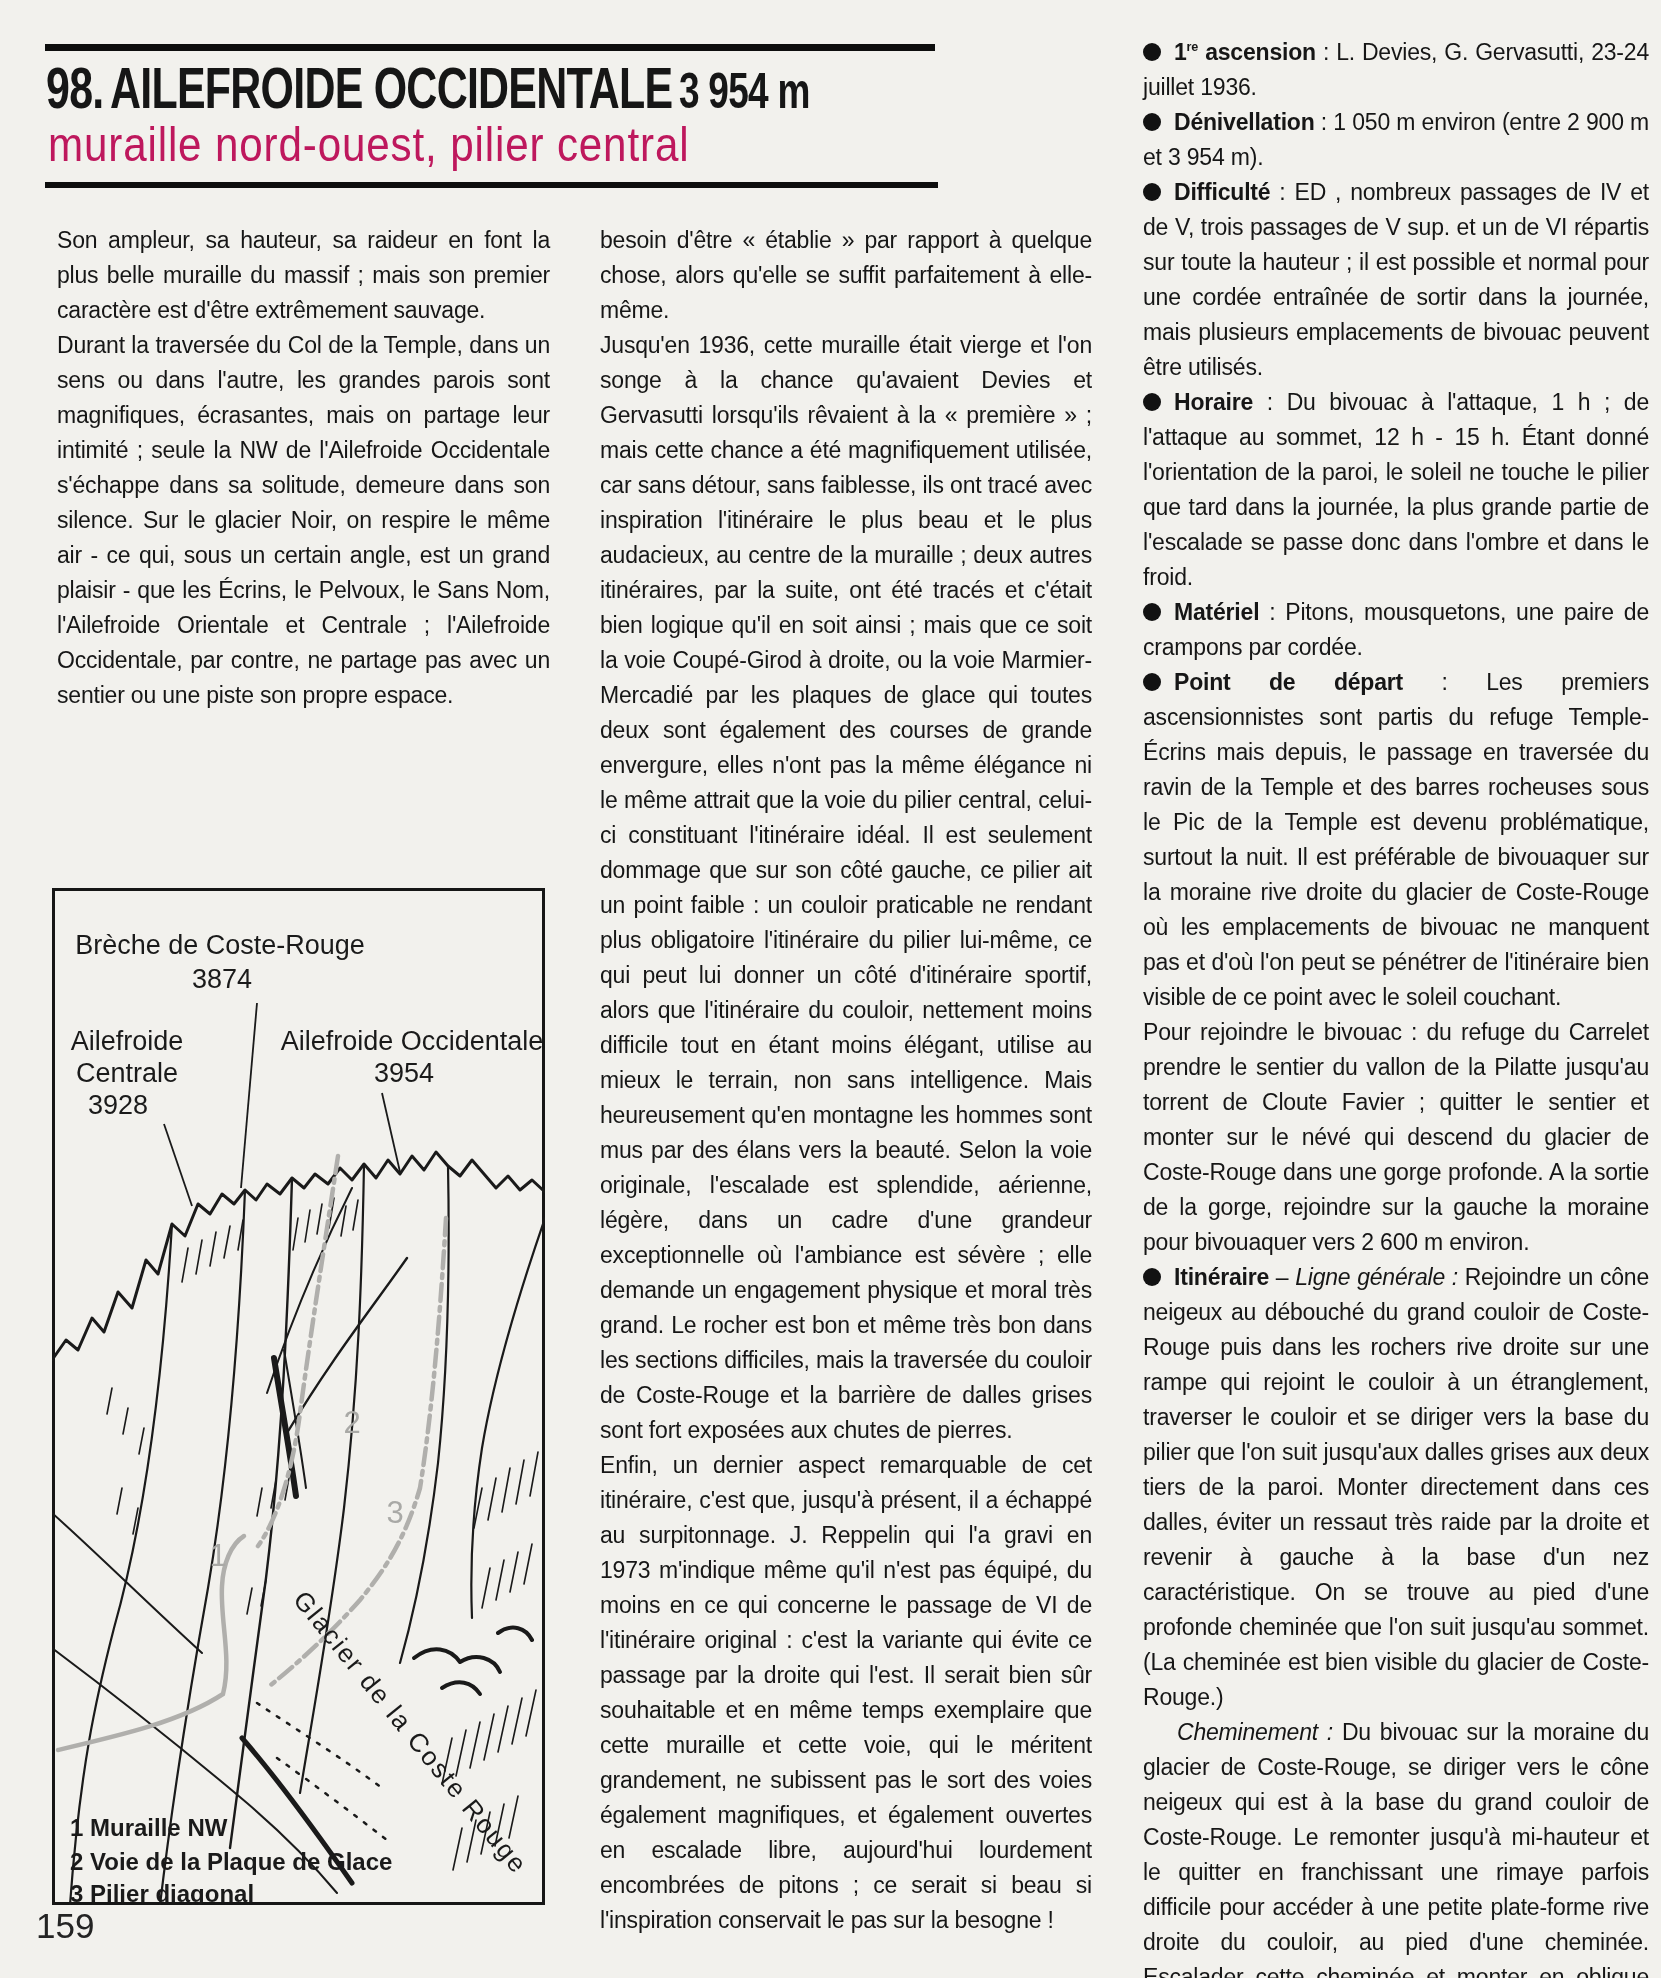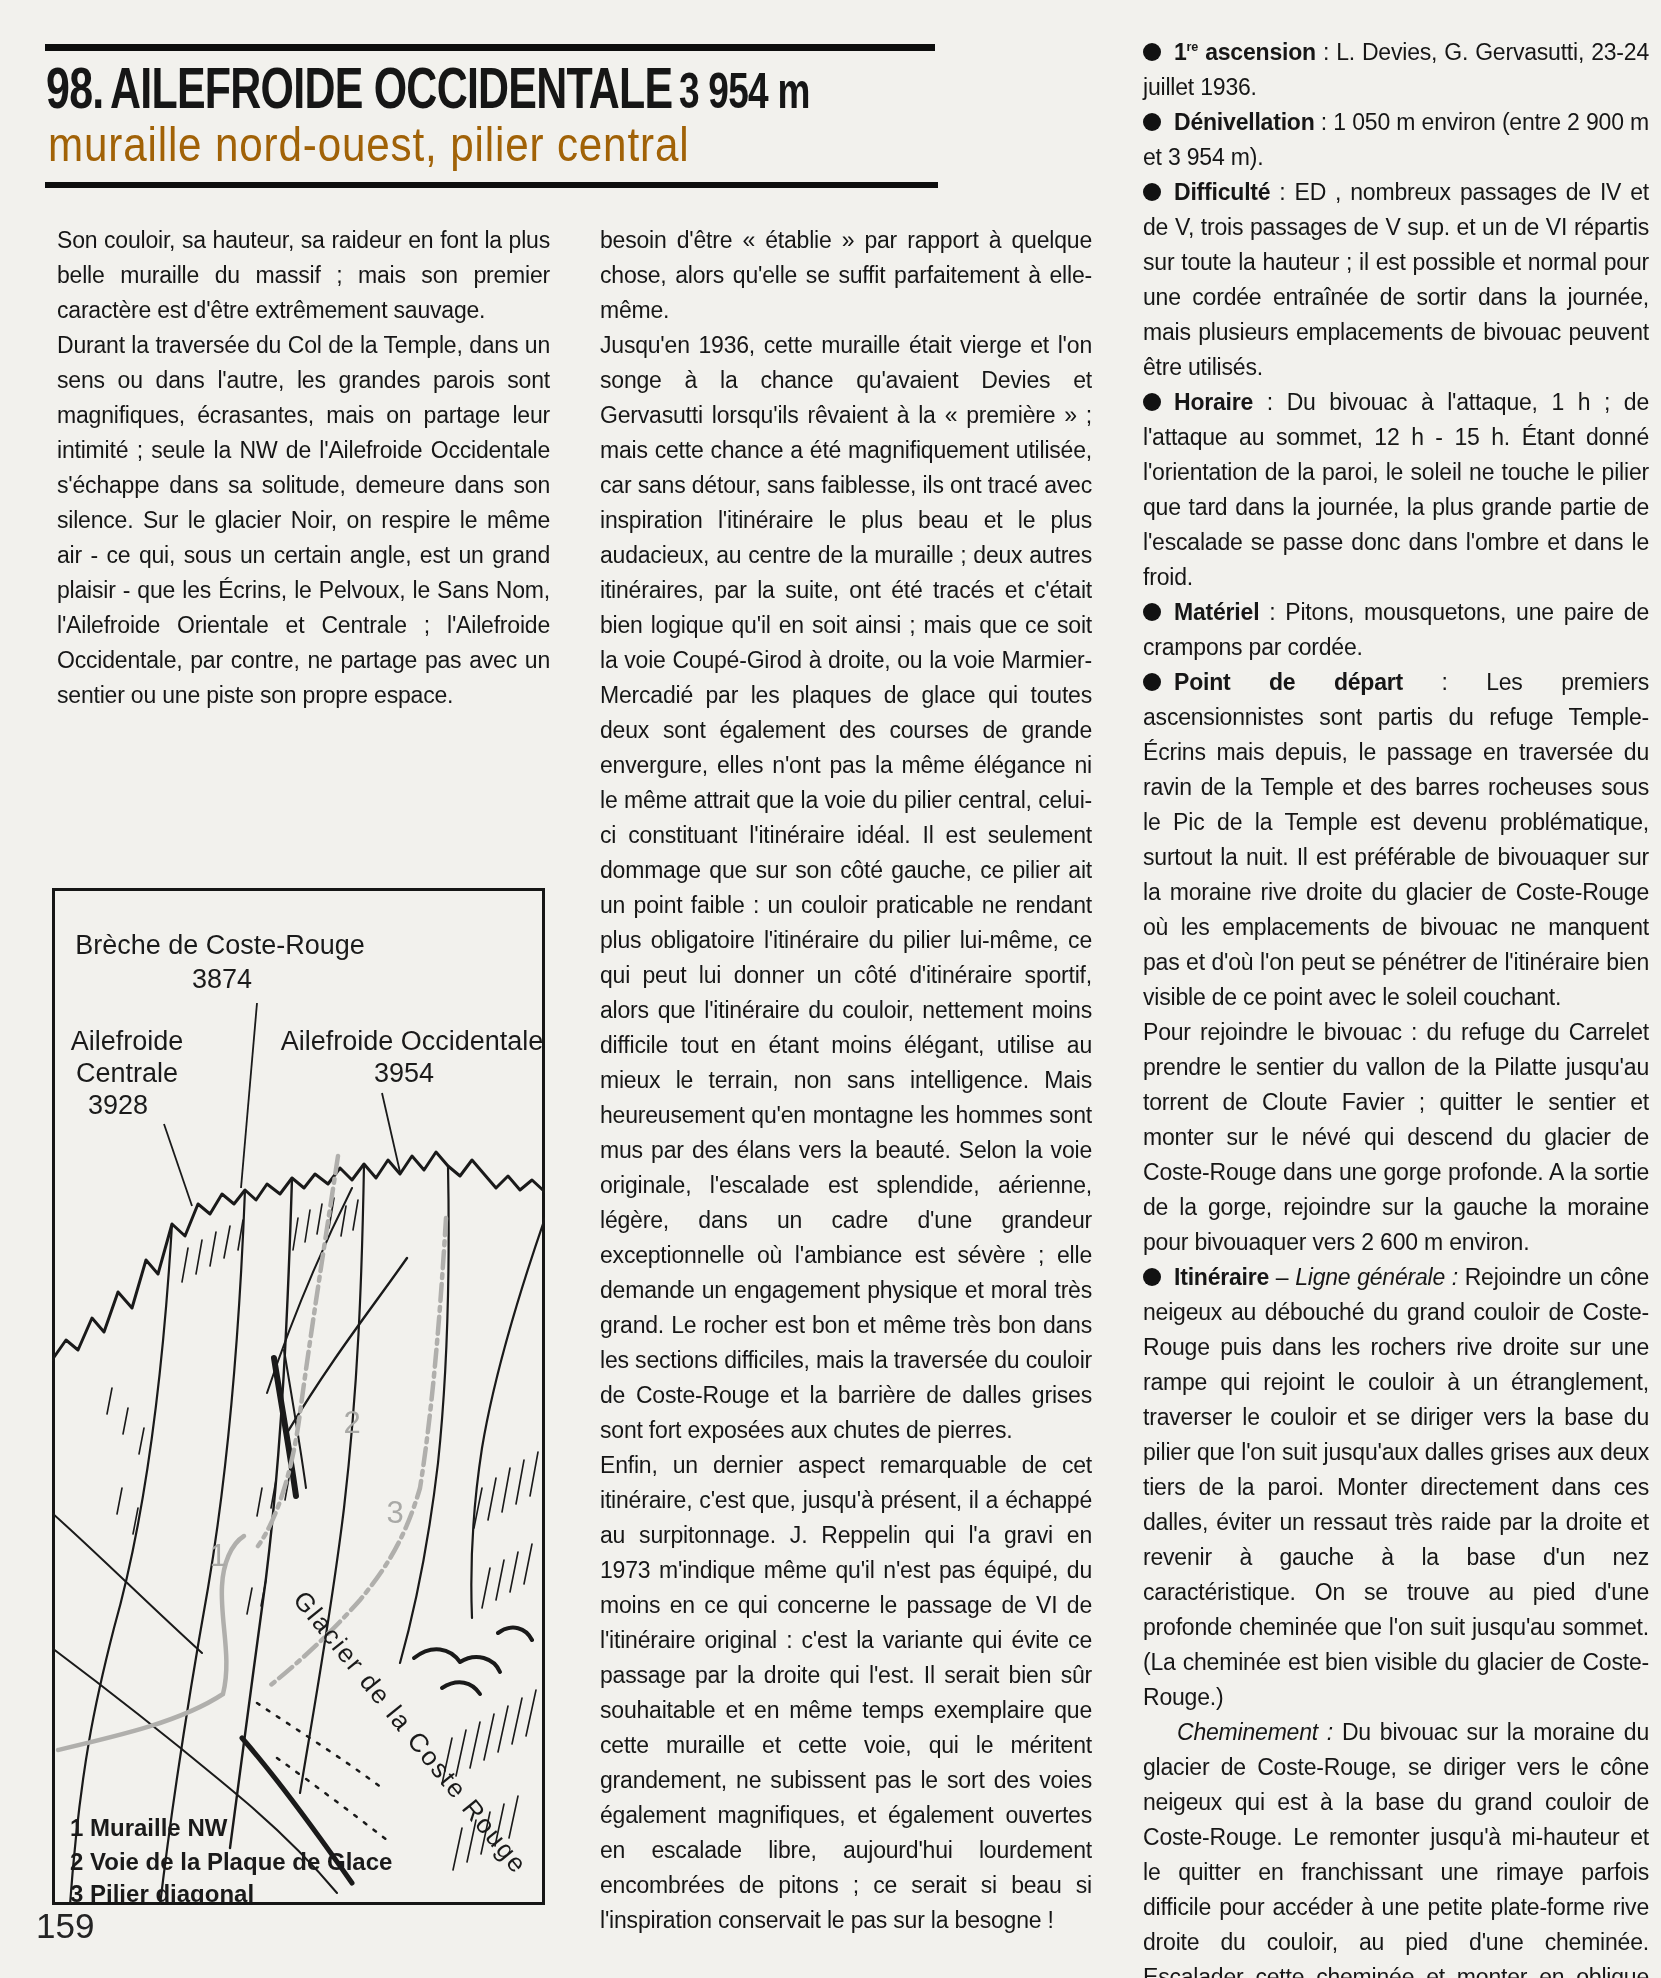--- a/index.html
+++ b/index.html
@@ -11,21 +11,21 @@
   }
   .rule { position:absolute; background:#0e0e0e; }
   .rule-top    { left:45px; top:44px;  width:890px; height:7px; }
   .rule-bottom { left:45px; top:182px; width:893px; height:6px; }
 
   .title-line { position:absolute; left:46px; top:54px; white-space:nowrap; }
   .squeeze { display:inline-block; transform:scaleX(0.74); transform-origin:0 50%; white-space:nowrap; }
   .t-num  { font-size:58px; font-weight:700; letter-spacing:-1px; }
   .t-name { font-size:58px; font-weight:700; letter-spacing:-1px; }
   .t-alt  { font-size:50px; font-weight:700; letter-spacing:-1px; }
-  .subtitle { position:absolute; left:48px; top:116px; color:#a16207; white-space:nowrap; }
+  .subtitle { position:absolute; left:48px; top:116px; color:#be185d; white-space:nowrap; }
   .subtitle .squeeze { transform:scaleX(0.86); }
   .subtitle-inner { font-size:49px; font-weight:400; letter-spacing:1px; }
 
   .col { position:absolute; font-size:23px; line-height:35px; text-align:justify; letter-spacing:-0.2px; }
   .col p { margin:0; }
   .col1 { left:57px;   top:223px; width:493px; }
   .col2 { left:600px;  top:223px; width:492px; }
   .col3 { left:1143px; top:30px;  width:506px; }
 
   .dot { display:inline-block; width:18px; height:18px; border-radius:50%;
@@ -55,21 +55,21 @@
     </span>
   </h1>
 
   <div class="subtitle">
     <span class="squeeze"><span class="subtitle-inner">muraille nord-ouest, pilier central</span></span>
   </div>
 
   <div class="rule rule-bottom"></div>
 
   <div class="col col1">
-    <p>Son couloir, sa hauteur, sa raideur en font la plus belle muraille du massif ; mais son premier caractère est d'être extrêmement sauvage.</p>
+    <p>Son ampleur, sa hauteur, sa raideur en font la plus belle muraille du massif ; mais son premier caractère est d'être extrêmement sauvage.</p>
     <p>Durant la traversée du Col de la Temple, dans un sens ou dans l'autre, les grandes parois sont magnifiques, écrasantes, mais on partage leur intimité ; seule la NW de l'Ailefroide Occidentale s'échappe dans sa solitude, demeure dans son silence. Sur le glacier Noir, on respire le même air - ce qui, sous un certain angle, est un grand plaisir - que les Écrins, le Pelvoux, le Sans Nom, l'Ailefroide Orientale et Centrale ; l'Ailefroide Occidentale, par contre, ne partage pas avec un sentier ou une piste son propre espace.</p>
   </div>
 
   <div class="col col2">
     <p>besoin d'être « établie » par rapport à quelque chose, alors qu'elle se suffit parfaitement à elle-même.</p>
     <p>Jusqu'en 1936, cette muraille était vierge et l'on songe à la chance qu'avaient Devies et Gervasutti lorsqu'ils rêvaient à la « première » ; mais cette chance a été magnifiquement utilisée, car sans détour, sans faiblesse, ils ont tracé avec inspiration l'itinéraire le plus beau et le plus audacieux, au centre de la muraille ; deux autres itinéraires, par la suite, ont été tracés et c'était bien logique qu'il en soit ainsi ; mais que ce soit la voie Coupé-Girod à droite, ou la voie Marmier-Mercadié par les plaques de glace qui toutes deux sont également des courses de grande envergure, elles n'ont pas la même élégance ni le même attrait que la voie du pilier central, celui-ci constituant l'itinéraire idéal. Il est seulement dommage que sur son côté gauche, ce pilier ait un point faible : un couloir praticable ne rendant plus obligatoire l'itinéraire du pilier lui-même, ce qui peut lui donner un côté d'itinéraire sportif, alors que l'itinéraire du couloir, nettement moins difficile tout en étant moins élégant, utilise au mieux le terrain, non sans intelligence. Mais heureusement qu'en montagne les hommes sont mus par des élans vers la beauté. Selon la voie originale, l'escalade est splendide, aérienne, légère, dans un cadre d'une grandeur exceptionnelle où l'ambiance est sévère ; elle demande un engagement physique et moral très grand. Le rocher est bon et même très bon dans les sections difficiles, mais la traversée du couloir de Coste-Rouge et la barrière de dalles grises sont fort exposées aux chutes de pierres.</p>
     <p>Enfin, un dernier aspect remarquable de cet itinéraire, c'est que, jusqu'à présent, il a échappé au surpitonnage. J. Reppelin qui l'a gravi en 1973 m'indique même qu'il n'est pas équipé, du moins en ce qui concerne le passage de VI de l'itinéraire original : c'est la variante qui évite ce passage par la droite qui l'est. Il serait bien sûr souhaitable et en même temps exemplaire que cette muraille et cette voie, qui le méritent grandement, ne subissent pas le sort des voies également magnifiques, et également ouvertes en escalade libre, aujourd'hui lourdement encombrées de pitons ; ce serait si beau si l'inspiration conservait le pas sur la besogne !</p>
   </div>
 
   <div class="col col3">

